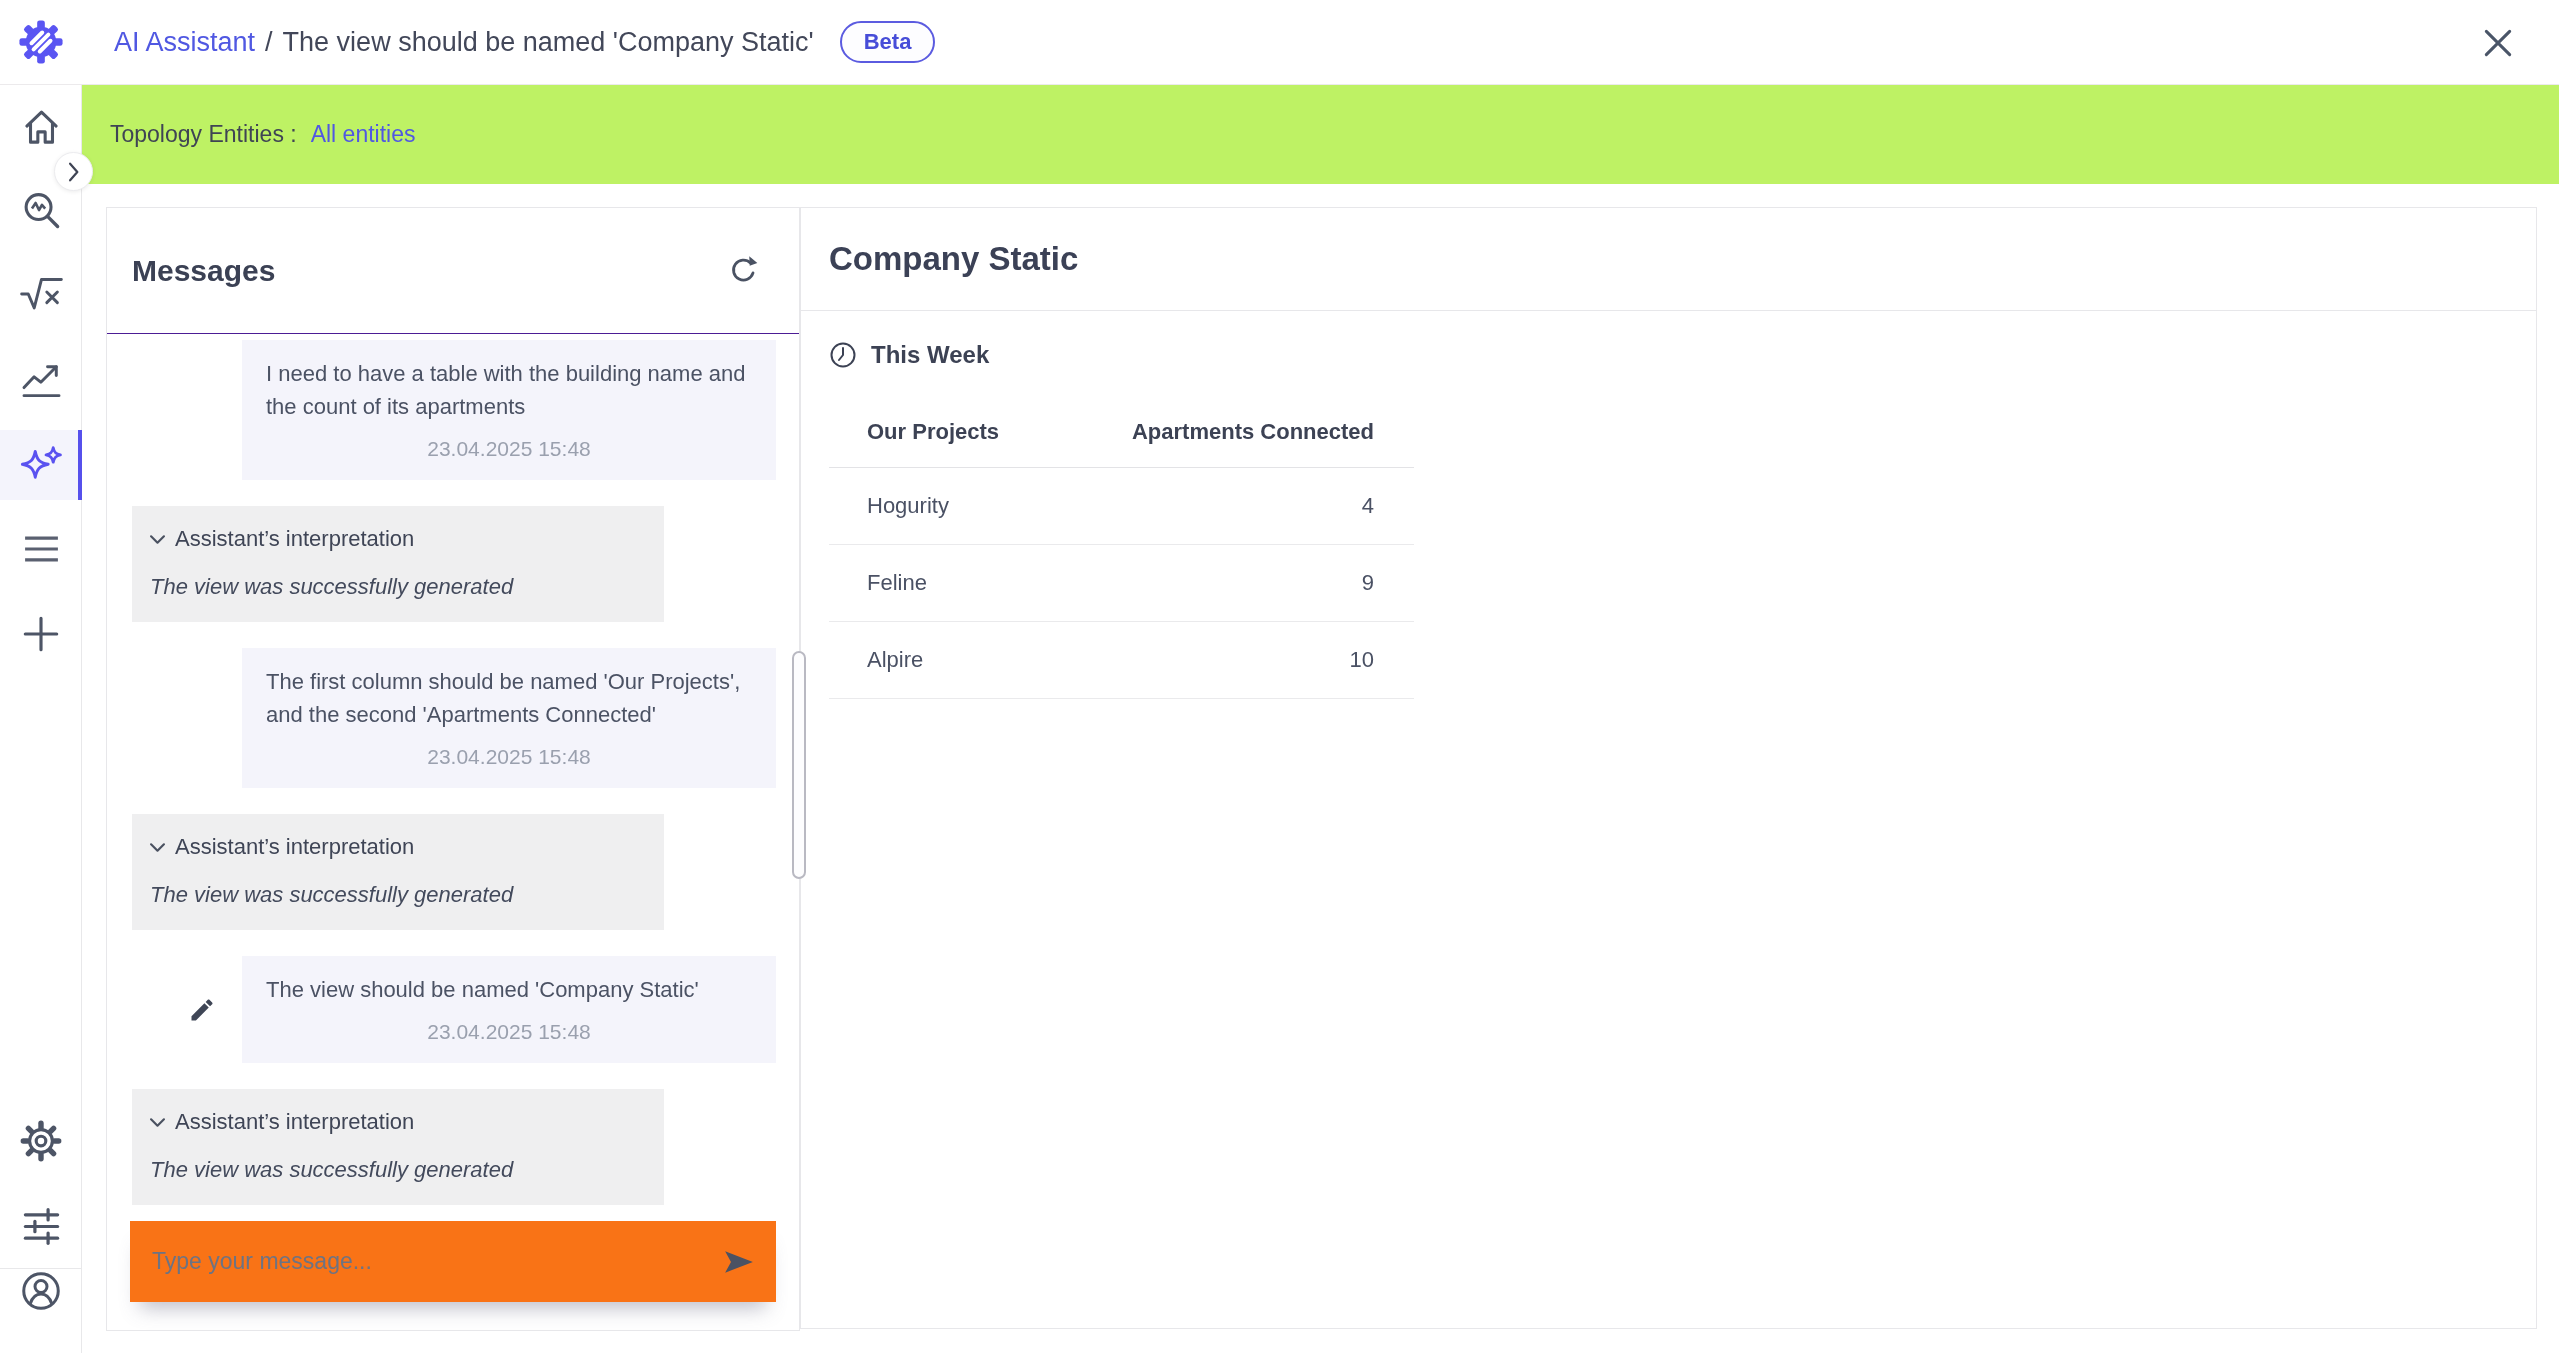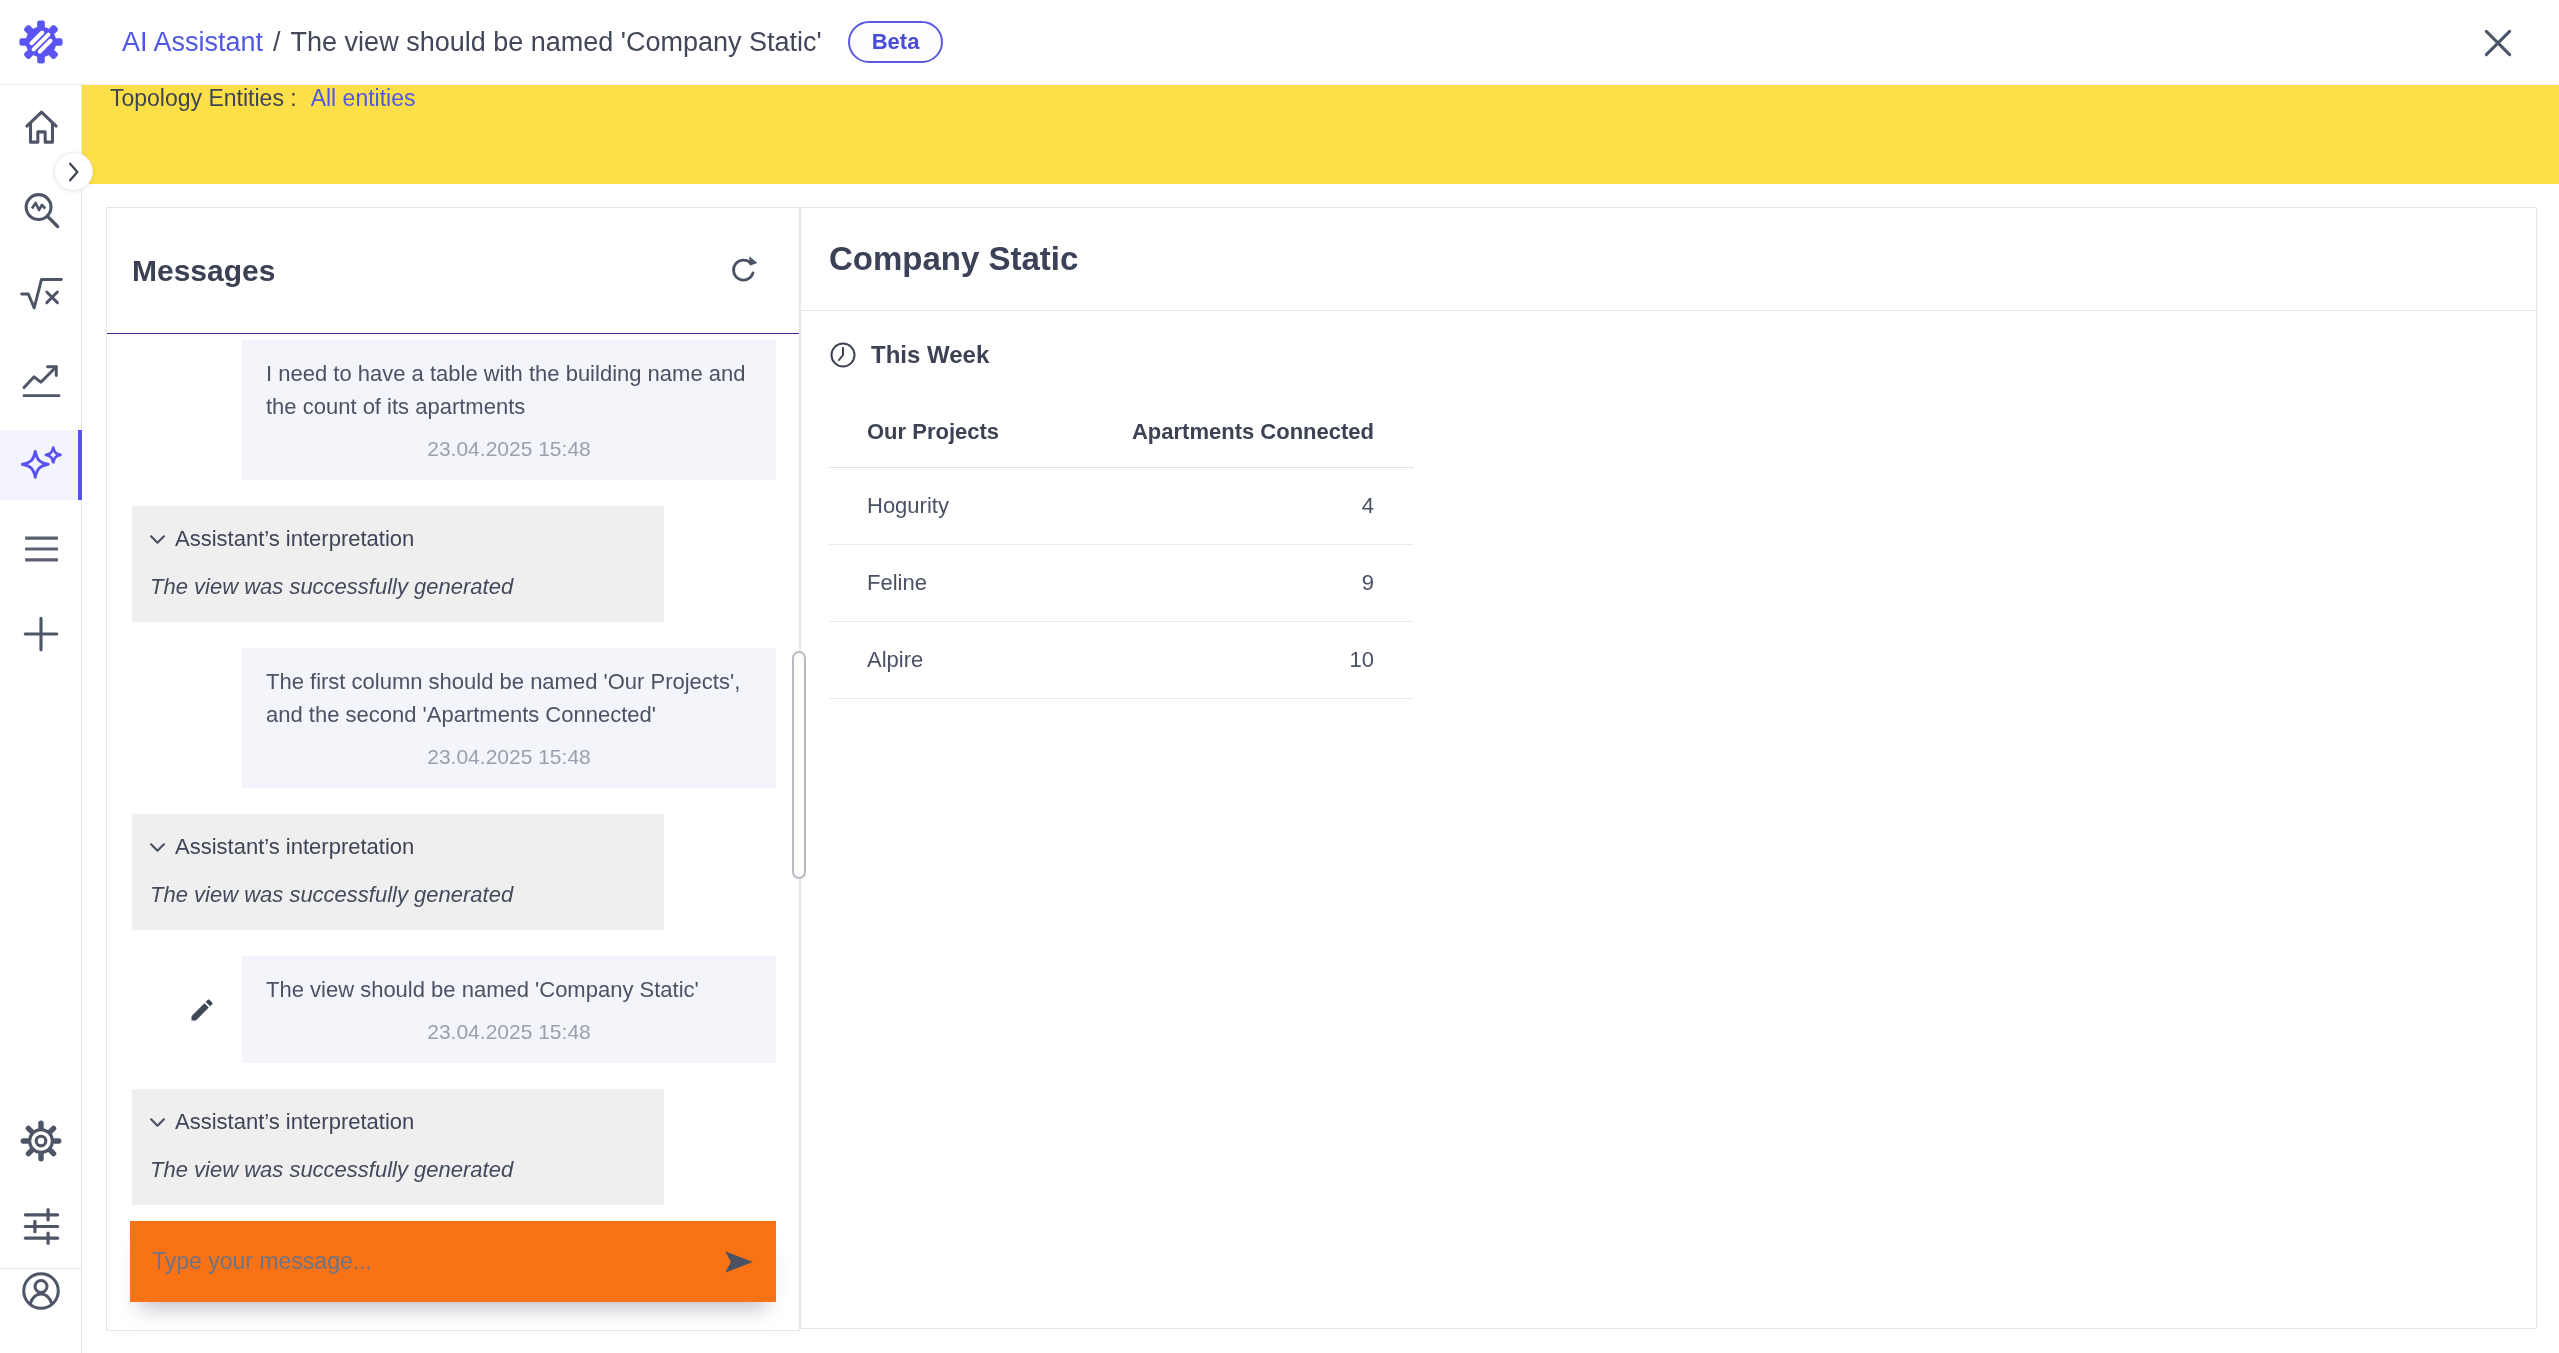--- a/index.html
+++ b/index.html
@@ -4,32 +4,32 @@
 <style>
   * { margin:0; padding:0; box-sizing:border-box; }
   html,body { width:2559px; height:1353px; overflow:hidden; background:#fff;
               font-family:"Liberation Sans", sans-serif; color:#434a5c; }
   .app { position:relative; width:2559px; height:1353px; }
 
   
   .top-header { position:absolute; left:0; top:0; width:2559px; height:85px; background:#fff;
                 border-bottom:1px solid #eceaec; display:flex; align-items:center; z-index:4; }
   .logo-box { width:82px; display:flex; justify-content:center; align-items:center; }
-  .breadcrumb { display:flex; align-items:center; font-size:27px; margin-left:40px; }
+  .breadcrumb { display:flex; align-items:center; font-size:27px; margin-left:32px; }
   .breadcrumb .crumb-link { color:var(--link,#5058e2); cursor:pointer; }
   .breadcrumb .crumb-sep { color:#424759; margin:0 10px; }
   .breadcrumb .crumb-title { color:#424759; }
   .beta-pill { margin-left:26px; height:42px; padding:0 22px; border:2px solid #5b5be0; border-radius:22px;
                color:#474dd8; font-size:22px; font-weight:bold; display:inline-flex; align-items:center; background:#fdfdff; }
   .close-btn { position:absolute; right:44px; top:26px; width:34px; height:34px; border:none; background:none;
                cursor:pointer; display:flex; align-items:center; justify-content:center; }
 
   
-  .topo-bar { position:absolute; left:82px; top:85px; width:2477px; height:99px; background:#fde047;
-              display:flex; padding-left:28px; font-size:23px; }
+  .topo-bar { position:absolute; left:82px; top:85px; width:2477px; height:99px; background:#bef264;
+              display:flex; align-items:center; padding-left:28px; font-size:23px; }
   .topo-label { color:#3f4454; }
   .topo-link { color:var(--link,#5058e2); margin-left:14px; cursor:pointer; }
 
   
   .sidebar { position:absolute; left:0; top:85px; width:82px; height:1268px; background:#fff;
              border-right:1px solid #e8e8ea; z-index:3; }
   .side-item { position:absolute; left:0; width:82px; height:56px; display:flex; align-items:center;
                justify-content:center; cursor:pointer; }
   .side-active { position:absolute; left:0; top:345px; width:82px; height:70px; background:#f4f4fc;
                  border-right:4px solid var(--accent,#5650ec); }

